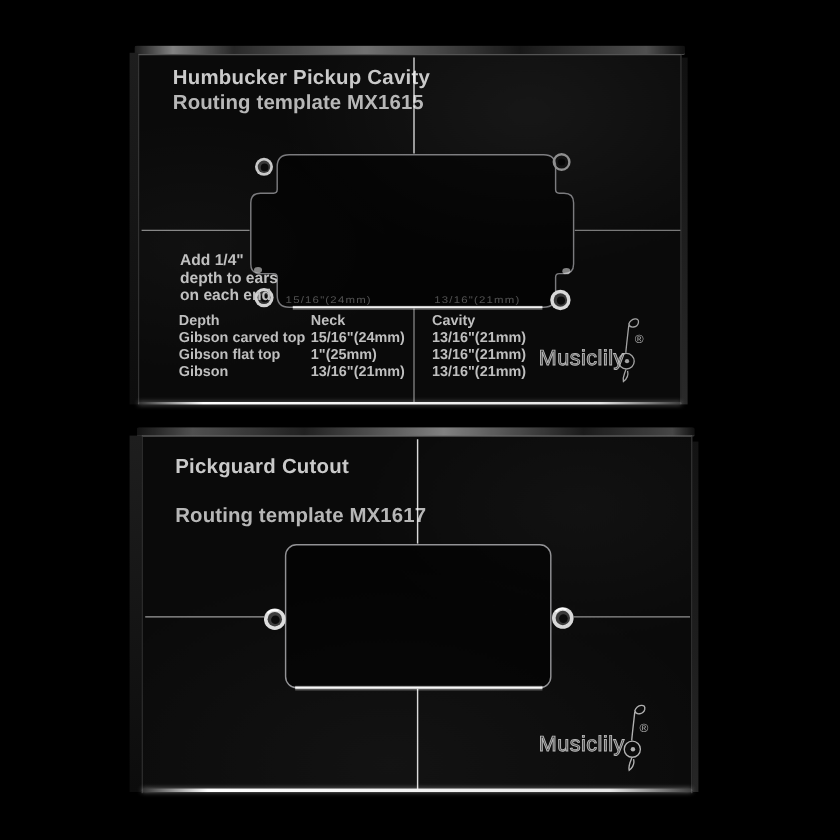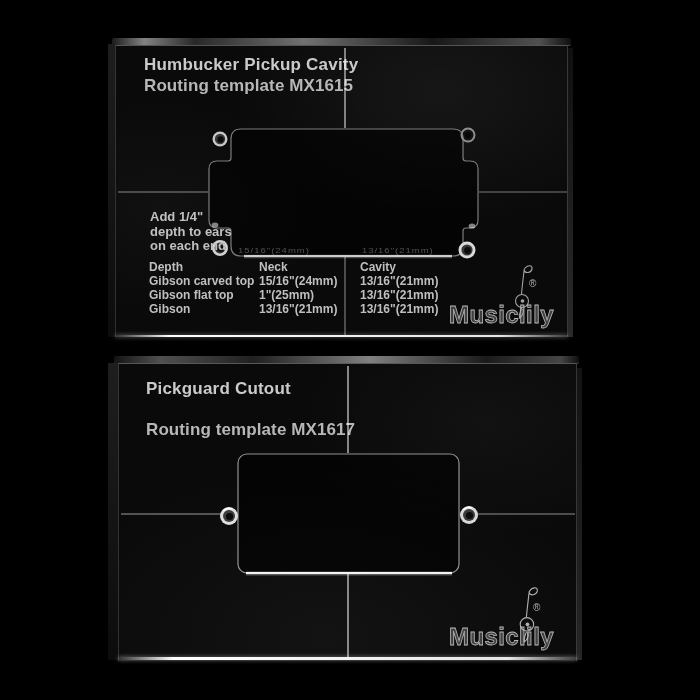--- a/index.html
+++ b/index.html
@@ -45,21 +45,21 @@
   .t-title{font-size:17px;font-weight:bold;letter-spacing:.2px;line-height:20px;color:#cacaca;}
   .t-sub{font-size:17px;font-weight:bold;color:#b7b7b7;letter-spacing:.1px;}
   .note{font-size:13px;font-weight:bold;line-height:14.5px;color:#c0c0c0;}
   .spec-table{position:absolute;display:grid;grid-template-columns:110px 101px 120px;
     font-size:12px;font-weight:bold;line-height:13.9px;color:#bfbfbf;}
   .edge-mark{position:absolute;display:flex;gap:52px;font-size:9.5px;letter-spacing:1px;
     color:rgba(205,205,205,.38);filter:blur(.4px);transform:scaleY(.85);}
 
   
   .logo{position:absolute;width:112px;height:62px;}
-  .logo .word{position:absolute;left:0;top:37px;font-size:24px;font-weight:bold;letter-spacing:.4px;
+  .logo .word{position:absolute;left:0;top:24px;font-size:18px;font-weight:normal;letter-spacing:.4px;
     color:rgba(205,205,205,.28);-webkit-text-stroke:.8px rgba(198,198,198,.9);}
   .logo .mark{position:absolute;top:0;}
   .logo .reg{position:absolute;font-size:10px;color:#b2b2b2;}
   .lg1{left:333px;top:218px;}
   .lg1 .mark{left:62px;} .lg1 .reg{left:80px;top:14px;}
   .lg2{left:330px;top:222px;}
   .lg2 .mark{left:66px;} .lg2 .reg{left:84px;top:16px;}
 
   .overlay{position:absolute;left:0;top:0;}
 </style>

